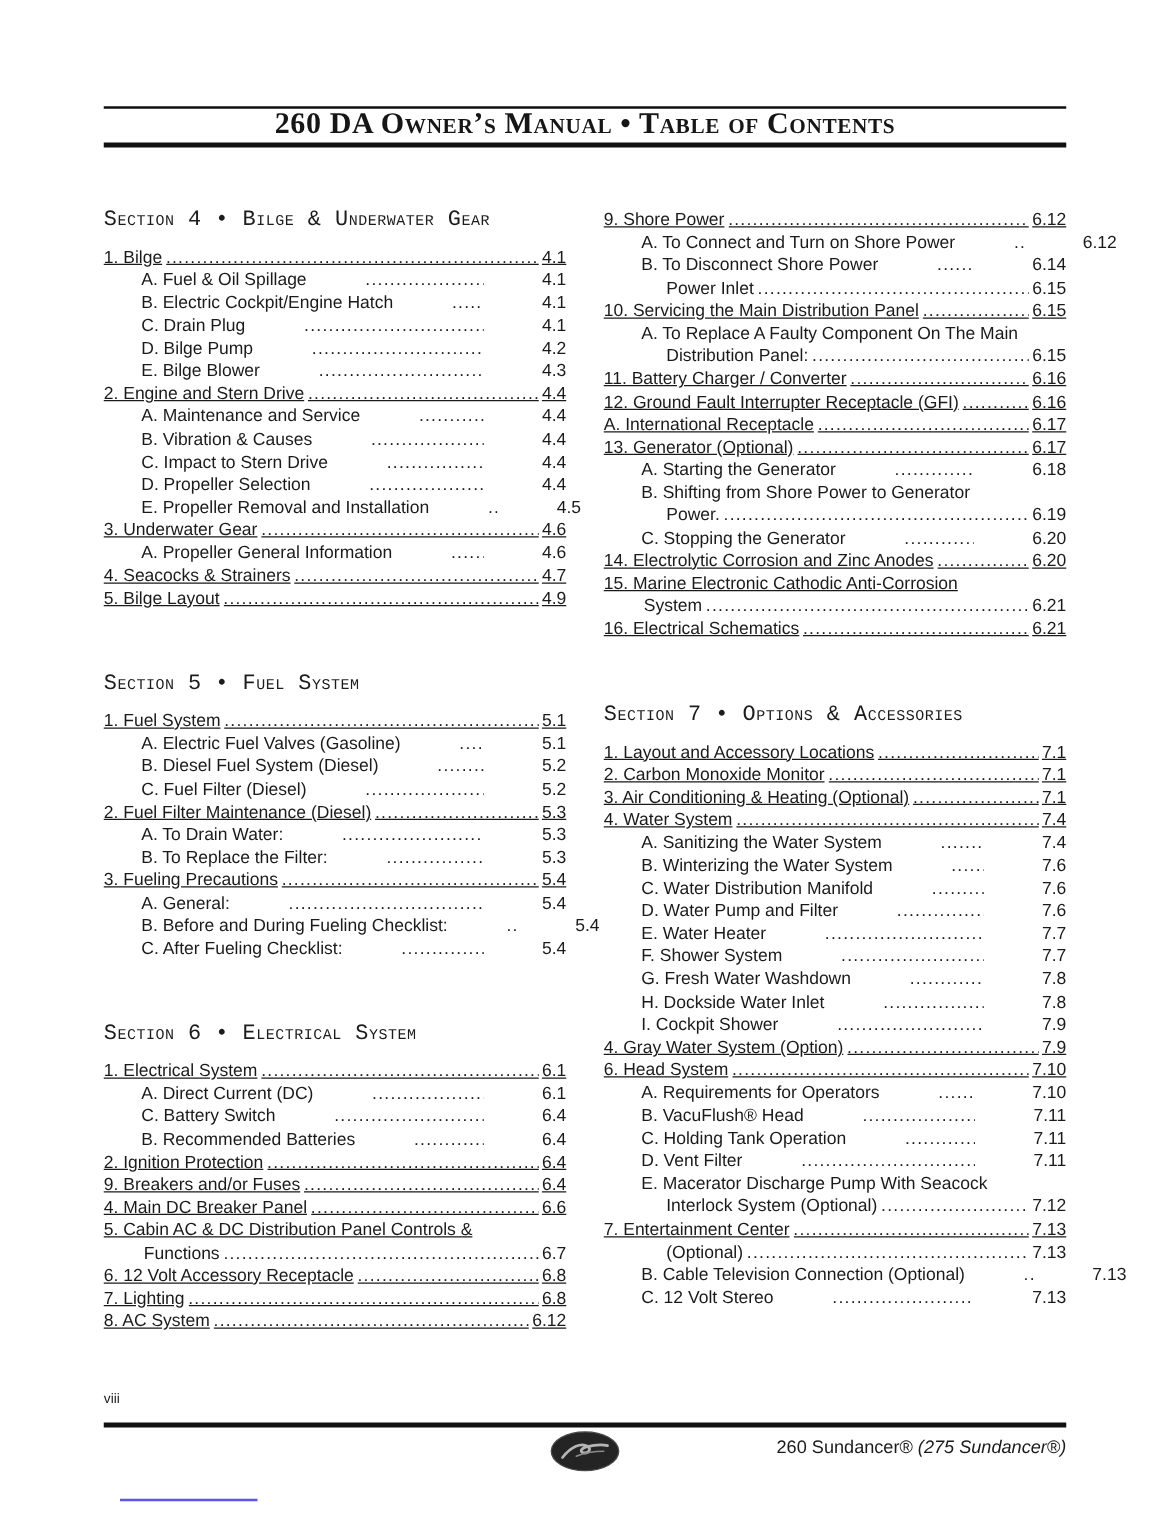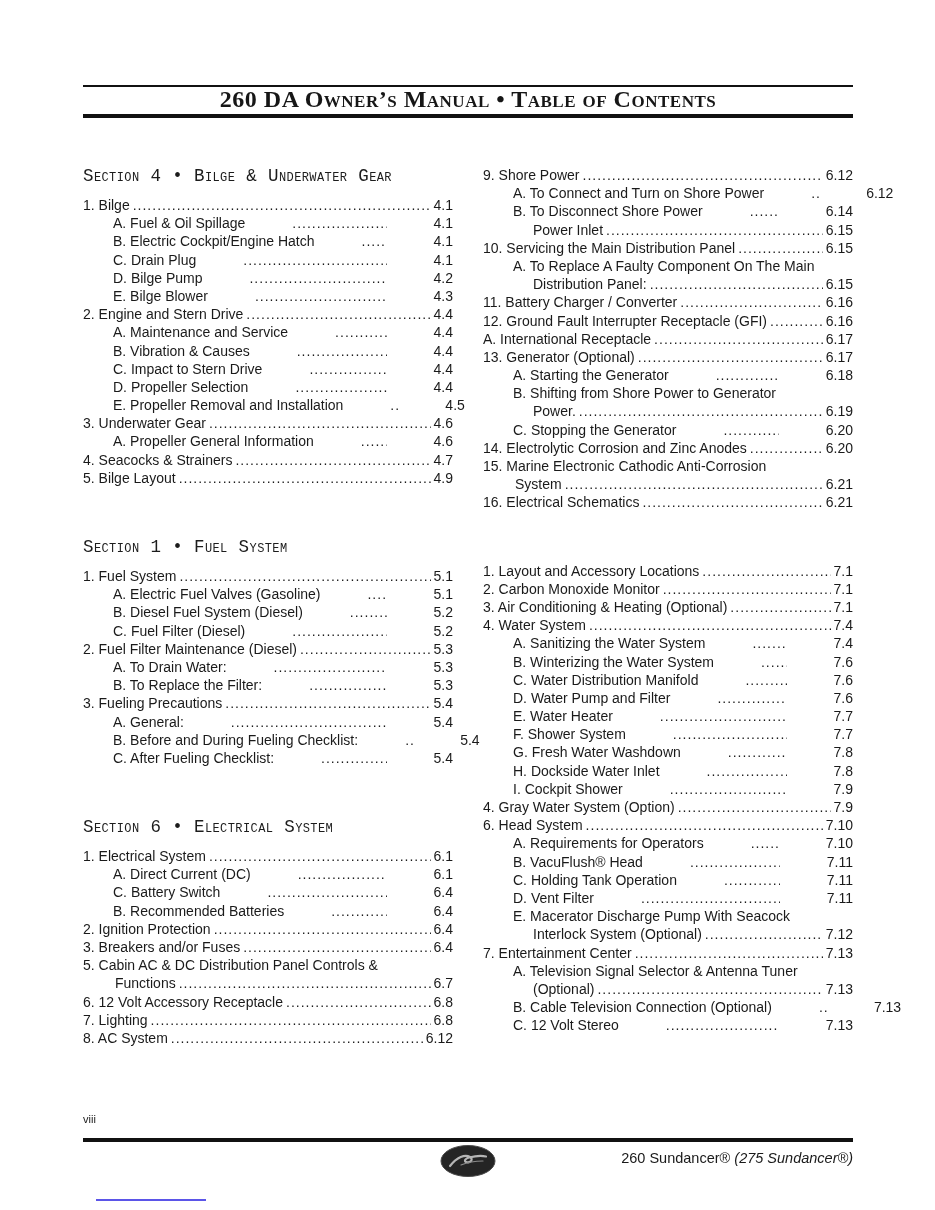--- a/index.html
+++ b/index.html
@@ -45,21 +45,21 @@
     color: #1c1c1c;
   }
   .row {
     display: flex;
     align-items: baseline;
     height: 18.2px;
     font-size: 14px;
     line-height: 18.2px;
     white-space: nowrap;
   }
-  .ind-0 { padding-left: 0; }
+  .ind-0 { padding-left: 0; text-decoration: underline; }
   .ind-1 { padding-left: 30px; gap: 44px; }
   .ind-2 { padding-left: 32px; }
   .ind-3 { padding-left: 50px; justify-content: flex-end; }
   .etext { white-space: nowrap; }
   .dots {
     flex: 1;
     overflow: hidden;
     white-space: nowrap;
     margin: 0 3px 0 3px;
     min-width: 8px;
@@ -181,21 +181,21 @@
             <span class="dots"></span>
             <span class="pnum">4.7</span>
           </div>
           <div class="row ind-0">
             <span class="etext">5. Bilge Layout</span>
             <span class="dots"></span>
             <span class="pnum">4.9</span>
           </div>
         </section>
         <section class="toc-section">
-          <h2 class="sec-heading">Section 1 • Fuel System</h2>
+          <h2 class="sec-heading">Section 5 • Fuel System</h2>
           <div class="row ind-0">
             <span class="etext">1. Fuel System</span>
             <span class="dots"></span>
             <span class="pnum">5.1</span>
           </div>
           <div class="row ind-1">
             <span class="etext">A. Electric Fuel Valves (Gasoline)</span>
             <span class="dots"></span>
             <span class="pnum">5.1</span>
           </div>
@@ -266,23 +266,28 @@
             <span class="etext">B. Recommended Batteries</span>
             <span class="dots"></span>
             <span class="pnum">6.4</span>
           </div>
           <div class="row ind-0">
             <span class="etext">2. Ignition Protection</span>
             <span class="dots"></span>
             <span class="pnum">6.4</span>
           </div>
           <div class="row ind-0">
-            <span class="etext">3. Breakers and/or Fuses</span>
+            <span class="etext">9. Breakers and/or Fuses</span>
             <span class="dots"></span>
             <span class="pnum">6.4</span>
+          </div>
+          <div class="row ind-0">
+            <span class="etext">4. Main DC Breaker Panel</span>
+            <span class="dots"></span>
+            <span class="pnum">6.6</span>
           </div>
           <div class="row ind-0">
             <span class="etext">5. Cabin AC &amp; DC Distribution Panel Controls &amp;</span>
           </div>
           <div class="row ind-2">
             <span class="etext">Functions</span>
             <span class="dots"></span>
             <span class="pnum">6.7</span>
           </div>
           <div class="row ind-0">
@@ -388,20 +393,21 @@
             <span class="dots"></span>
             <span class="pnum">6.21</span>
           </div>
           <div class="row ind-0">
             <span class="etext">16. Electrical Schematics</span>
             <span class="dots"></span>
             <span class="pnum">6.21</span>
           </div>
         </section>
         <section class="toc-section">
+          <h2 class="sec-heading">Section 7 • Options &amp; Accessories</h2>
           <div class="row ind-0">
             <span class="etext">1. Layout and Accessory Locations</span>
             <span class="dots"></span>
             <span class="pnum">7.1</span>
           </div>
           <div class="row ind-0">
             <span class="etext">2. Carbon Monoxide Monitor</span>
             <span class="dots"></span>
             <span class="pnum">7.1</span>
           </div>
@@ -495,23 +501,20 @@
           </div>
           <div class="row ind-3">
             <span class="etext">Interlock System (Optional)</span>
             <span class="dots"></span>
             <span class="pnum">7.12</span>
           </div>
           <div class="row ind-0">
             <span class="etext">7. Entertainment Center</span>
             <span class="dots"></span>
             <span class="pnum">7.13</span>
-          </div>
-          <div class="row ind-1">
-            <span class="etext">A. Television Signal Selector &amp; Antenna Tuner</span>
           </div>
           <div class="row ind-3">
             <span class="etext">(Optional)</span>
             <span class="dots"></span>
             <span class="pnum">7.13</span>
           </div>
           <div class="row ind-1">
             <span class="etext">B. Cable Television Connection (Optional)</span>
             <span class="dots"></span>
             <span class="pnum">7.13</span>

